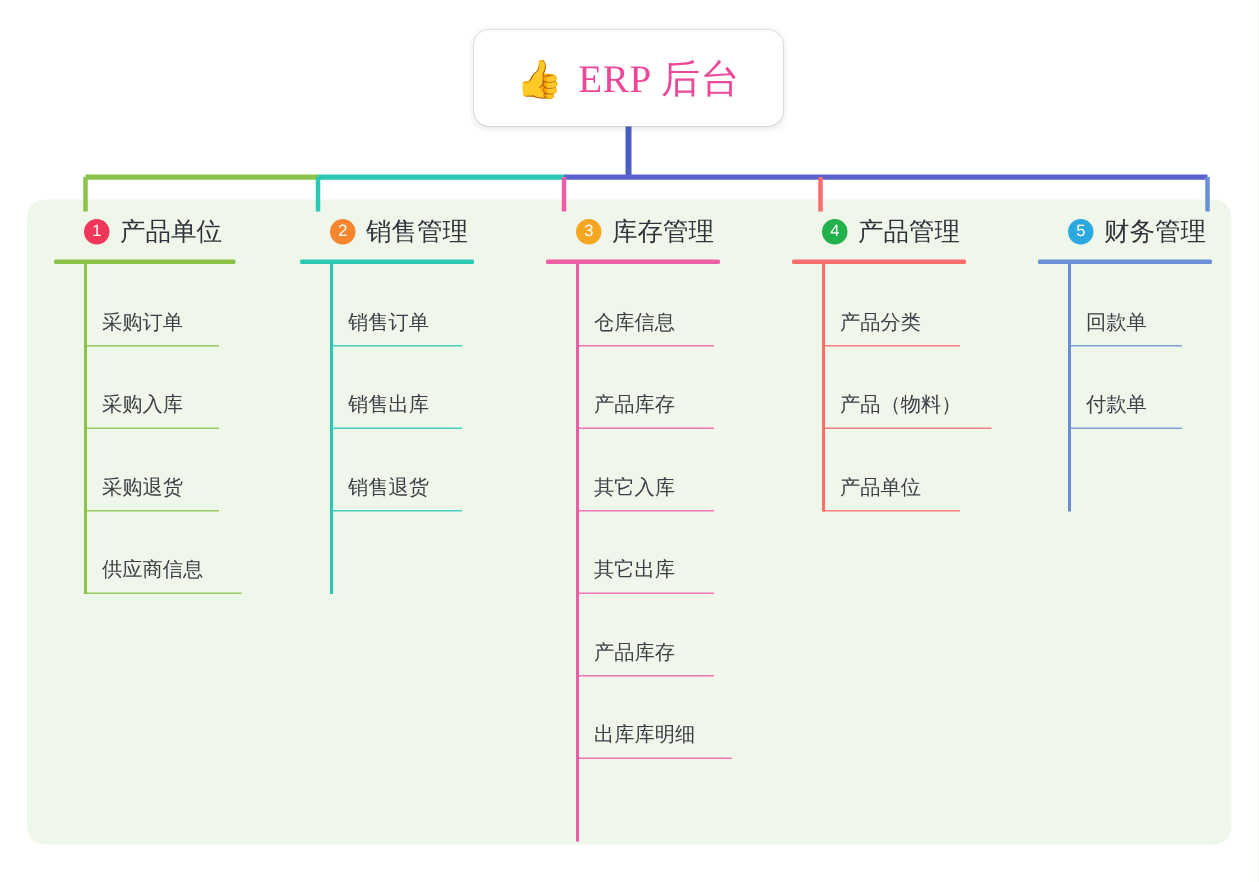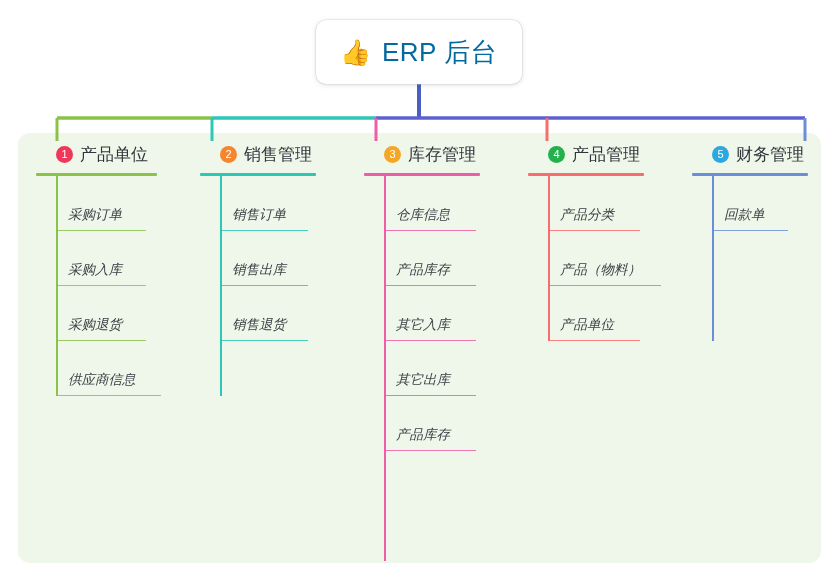--- a/index.html
+++ b/index.html
@@ -36,23 +36,24 @@
     gap: 10px;
     box-sizing: border-box;
   }
   #root-emoji {
     font-size: 25px;
     line-height: 1;
     font-family: "DejaVu Sans", sans-serif;
   }
   #root-title {
     font-size: 26px;
-    color: #0369a1;
+    color: #ec4899;
     letter-spacing: 0.5px;
     white-space: nowrap;
+    font-family: Liberation Serif, serif;
   }
 
   
   #connectors {
     position: absolute;
     left: 0;
     top: 0;
     width: 839px;
     height: 588px;
     pointer-events: none;
@@ -112,21 +113,20 @@
   .spine {
     position: absolute;
     left: 20px;
     top: 0;
     width: 2px;
   }
   .item {
     position: relative;
     height: 55px;
     box-sizing: border-box;
-    font-style: italic;
   }
   .item-label {
     position: absolute;
     left: 32px;
     bottom: 7px;
     font-size: 13.5px;
     color: #3b4046;
     white-space: nowrap;
   }
   .item-rule {
@@ -230,20 +230,24 @@
             <div class="item-rule" style="background: rgb(238, 93, 168); width: 92px; opacity: 0.85;"></div>
           </div>
           <div class="item">
             <span class="item-label">其它出库</span>
             <div class="item-rule" style="background: rgb(238, 93, 168); width: 92px; opacity: 0.85;"></div>
           </div>
           <div class="item">
             <span class="item-label">产品库存</span>
             <div class="item-rule" style="background: rgb(238, 93, 168); width: 92px; opacity: 0.85;"></div>
           </div>
+          <div class="item">
+            <span class="item-label">出库库明细</span>
+            <div class="item-rule" style="background: rgb(238, 93, 168); width: 104px; opacity: 0.85;"></div>
+          </div>
         </div>
       </div>
       <div class="column" style="left: 528px;">
         <div class="col-header">
           <span class="badge" style="background: rgb(34, 177, 76);">4</span>
           <span class="col-title">产品管理</span>
         </div>
         <div class="col-rule" style="background: rgb(250, 109, 109); width: 116px;"></div>
         <div class="items">
           <div class="spine" style="background: rgb(250, 109, 109); height: 165px;"></div>
@@ -266,17 +270,21 @@
           <span class="badge" style="background: rgb(43, 168, 224);">5</span>
           <span class="col-title">财务管理</span>
         </div>
         <div class="col-rule" style="background: rgb(107, 143, 214); width: 116px;"></div>
         <div class="items">
           <div class="spine" style="background: rgb(107, 143, 214); height: 165px;"></div>
           <div class="item">
             <span class="item-label">回款单</span>
             <div class="item-rule" style="background: rgb(107, 143, 214); width: 76px; opacity: 0.85;"></div>
           </div>
+          <div class="item">
+            <span class="item-label">付款单</span>
+            <div class="item-rule" style="background: rgb(107, 143, 214); width: 76px; opacity: 0.85;"></div>
+          </div>
         </div>
       </div>
     </div>
 
 </div>
 
 </body></html>

